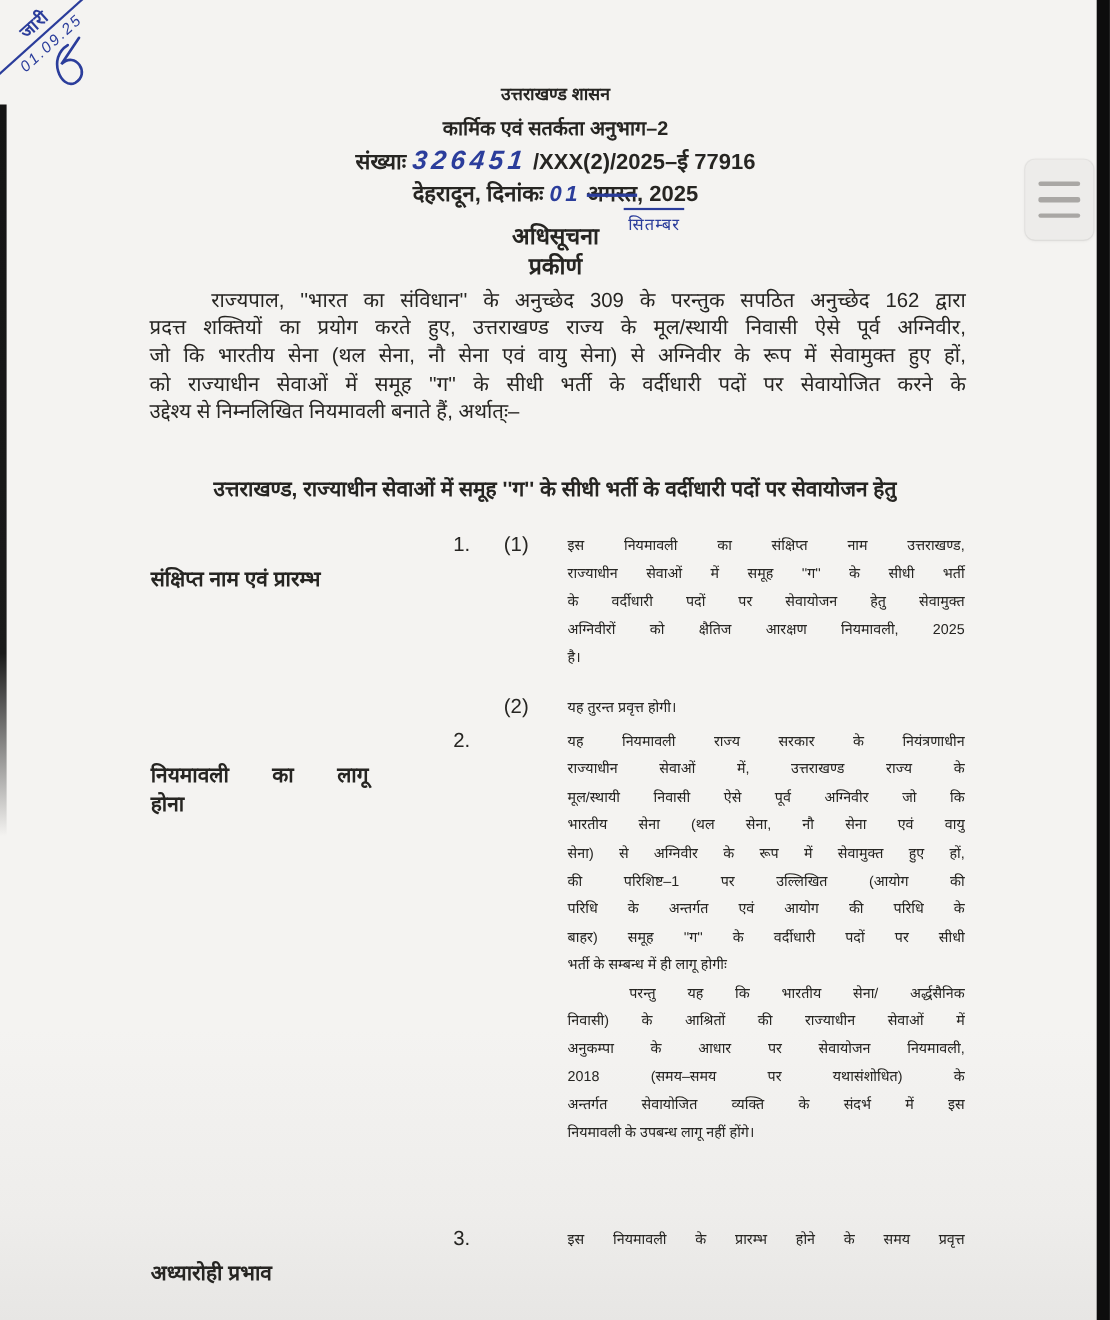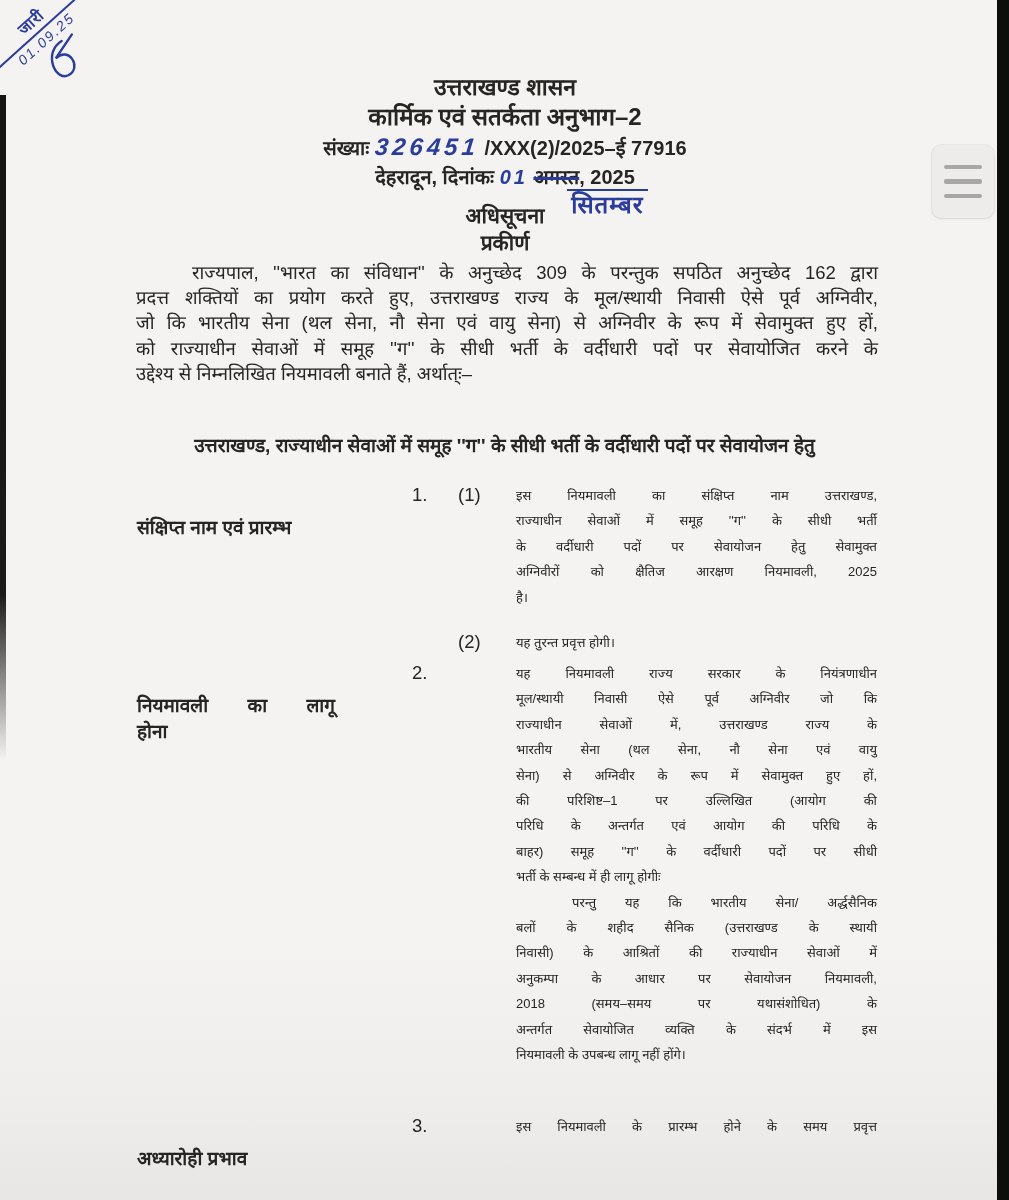--- a/index.html
+++ b/index.html
@@ -19,28 +19,28 @@
   .hand { font-style:italic; letter-spacing:2px; }
 
   
   .issue-note { position:absolute; top:14px; left:2px; width:120px; transform:rotate(-42deg); transform-origin:40px 50px; text-align:center; }
   .issue-word { display:block; font-size:16px; font-weight:bold; letter-spacing:1px; border-bottom:2px solid #2b3d9b; padding:0 8px 1px 8px; }
   .issue-date { display:block; font-size:14px; letter-spacing:2px; margin-top:1px; }
   .issue-sig  { display:block; margin:0 auto; }
 
   
   .header { position:absolute; top:72px; left:60px; width:890px; text-align:center; }
-  .h-org  { font-size:23px; font-weight:bold; line-height:30px; }
-  .h-dept { font-size:24px; font-weight:bold; line-height:30px; }
+  .h-org  { font-size:16px; font-weight:bold; line-height:30px; }
+  .h-dept { font-size:18px; font-weight:bold; line-height:30px; }
   .h-num  { font-size:20px; font-weight:bold; line-height:30px; }
   .h-num .hand { font-size:24px; letter-spacing:4px; transform:skewX(-6deg); display:inline-block; }
   .h-date { font-size:20px; font-weight:bold; line-height:28px; position:relative; display:inline-block; }
   .h-day  { font-size:20px; letter-spacing:3px; }
   .h-month-struck { text-decoration:line-through; text-decoration-color:#2b3d9b; text-decoration-thickness:2.5px; position:relative; }
-  .h-month-fix { position:absolute; left:192px; top:26px; font-size:24px; font-weight:bold;
+  .h-month-fix { position:absolute; left:192px; top:26px; font-size:15px; font-weight:normal;
                  border-top:2px solid #2b3d9b; padding:0 4px 0 4px; letter-spacing:1px; white-space:nowrap; }
 
   .notice-head { position:absolute; top:203px; left:60px; width:890px; text-align:center;
                  font-size:21px; font-weight:bold; line-height:26px; }
   .notice-head span { text-underline-offset:3px; text-decoration-thickness:2px; }
   .notice-sub  { top:230px; }
 
   
   .line { text-align:justify; text-align-last:justify; }
   .line-last { text-align-last:left; }
@@ -144,32 +144,31 @@
 
   <div class="sec" style="top:661px;">
     <div class="col-label w-narrow">
         <div class="line">नियमावली का लागू</div>
         <div class="line line-last">होना</div>
       </div>
     <div class="col-num">2.</div>
     <div class="col-text">
       <div>
           <div class="line">यह नियमावली राज्य सरकार के नियंत्रणाधीन</div>
+          <div class="line">राज्याधीन सेवाओं में, उत्तराखण्ड राज्य के</div>
           <div class="line">मूल/स्थायी निवासी ऐसे पूर्व अग्निवीर जो कि</div>
-          <div class="line">राज्याधीन सेवाओं में, उत्तराखण्ड राज्य के</div>
           <div class="line">भारतीय सेना (थल सेना, नौ सेना एवं वायु</div>
           <div class="line">सेना) से अग्निवीर के रूप में सेवामुक्त हुए हों,</div>
           <div class="line">की परिशिष्ट–1 पर उल्लिखित (आयोग की</div>
           <div class="line">परिधि के अन्तर्गत एवं आयोग की परिधि के</div>
           <div class="line">बाहर) समूह ''ग'' के वर्दीधारी पदों पर सीधी</div>
           <div class="line line-last">भर्ती के सम्बन्ध में ही लागू होगीः</div>
         </div>
       <div>
           <div class="line line-indent">परन्तु यह कि भारतीय सेना/ अर्द्धसैनिक</div>
-          <div class="line">बलों के शहीद सैनिक (उत्तराखण्ड के स्थायी</div>
           <div class="line">निवासी) के आश्रितों की राज्याधीन सेवाओं में</div>
           <div class="line">अनुकम्पा के आधार पर सेवायोजन नियमावली,</div>
           <div class="line">2018 (समय–समय पर यथासंशोधित) के</div>
           <div class="line">अन्तर्गत सेवायोजित व्यक्ति के संदर्भ में इस</div>
           <div class="line line-last">नियमावली के उपबन्ध लागू नहीं होंगे।</div>
         </div>
     </div>
   </div>
 
   <div class="sec" style="top:1114px;">

